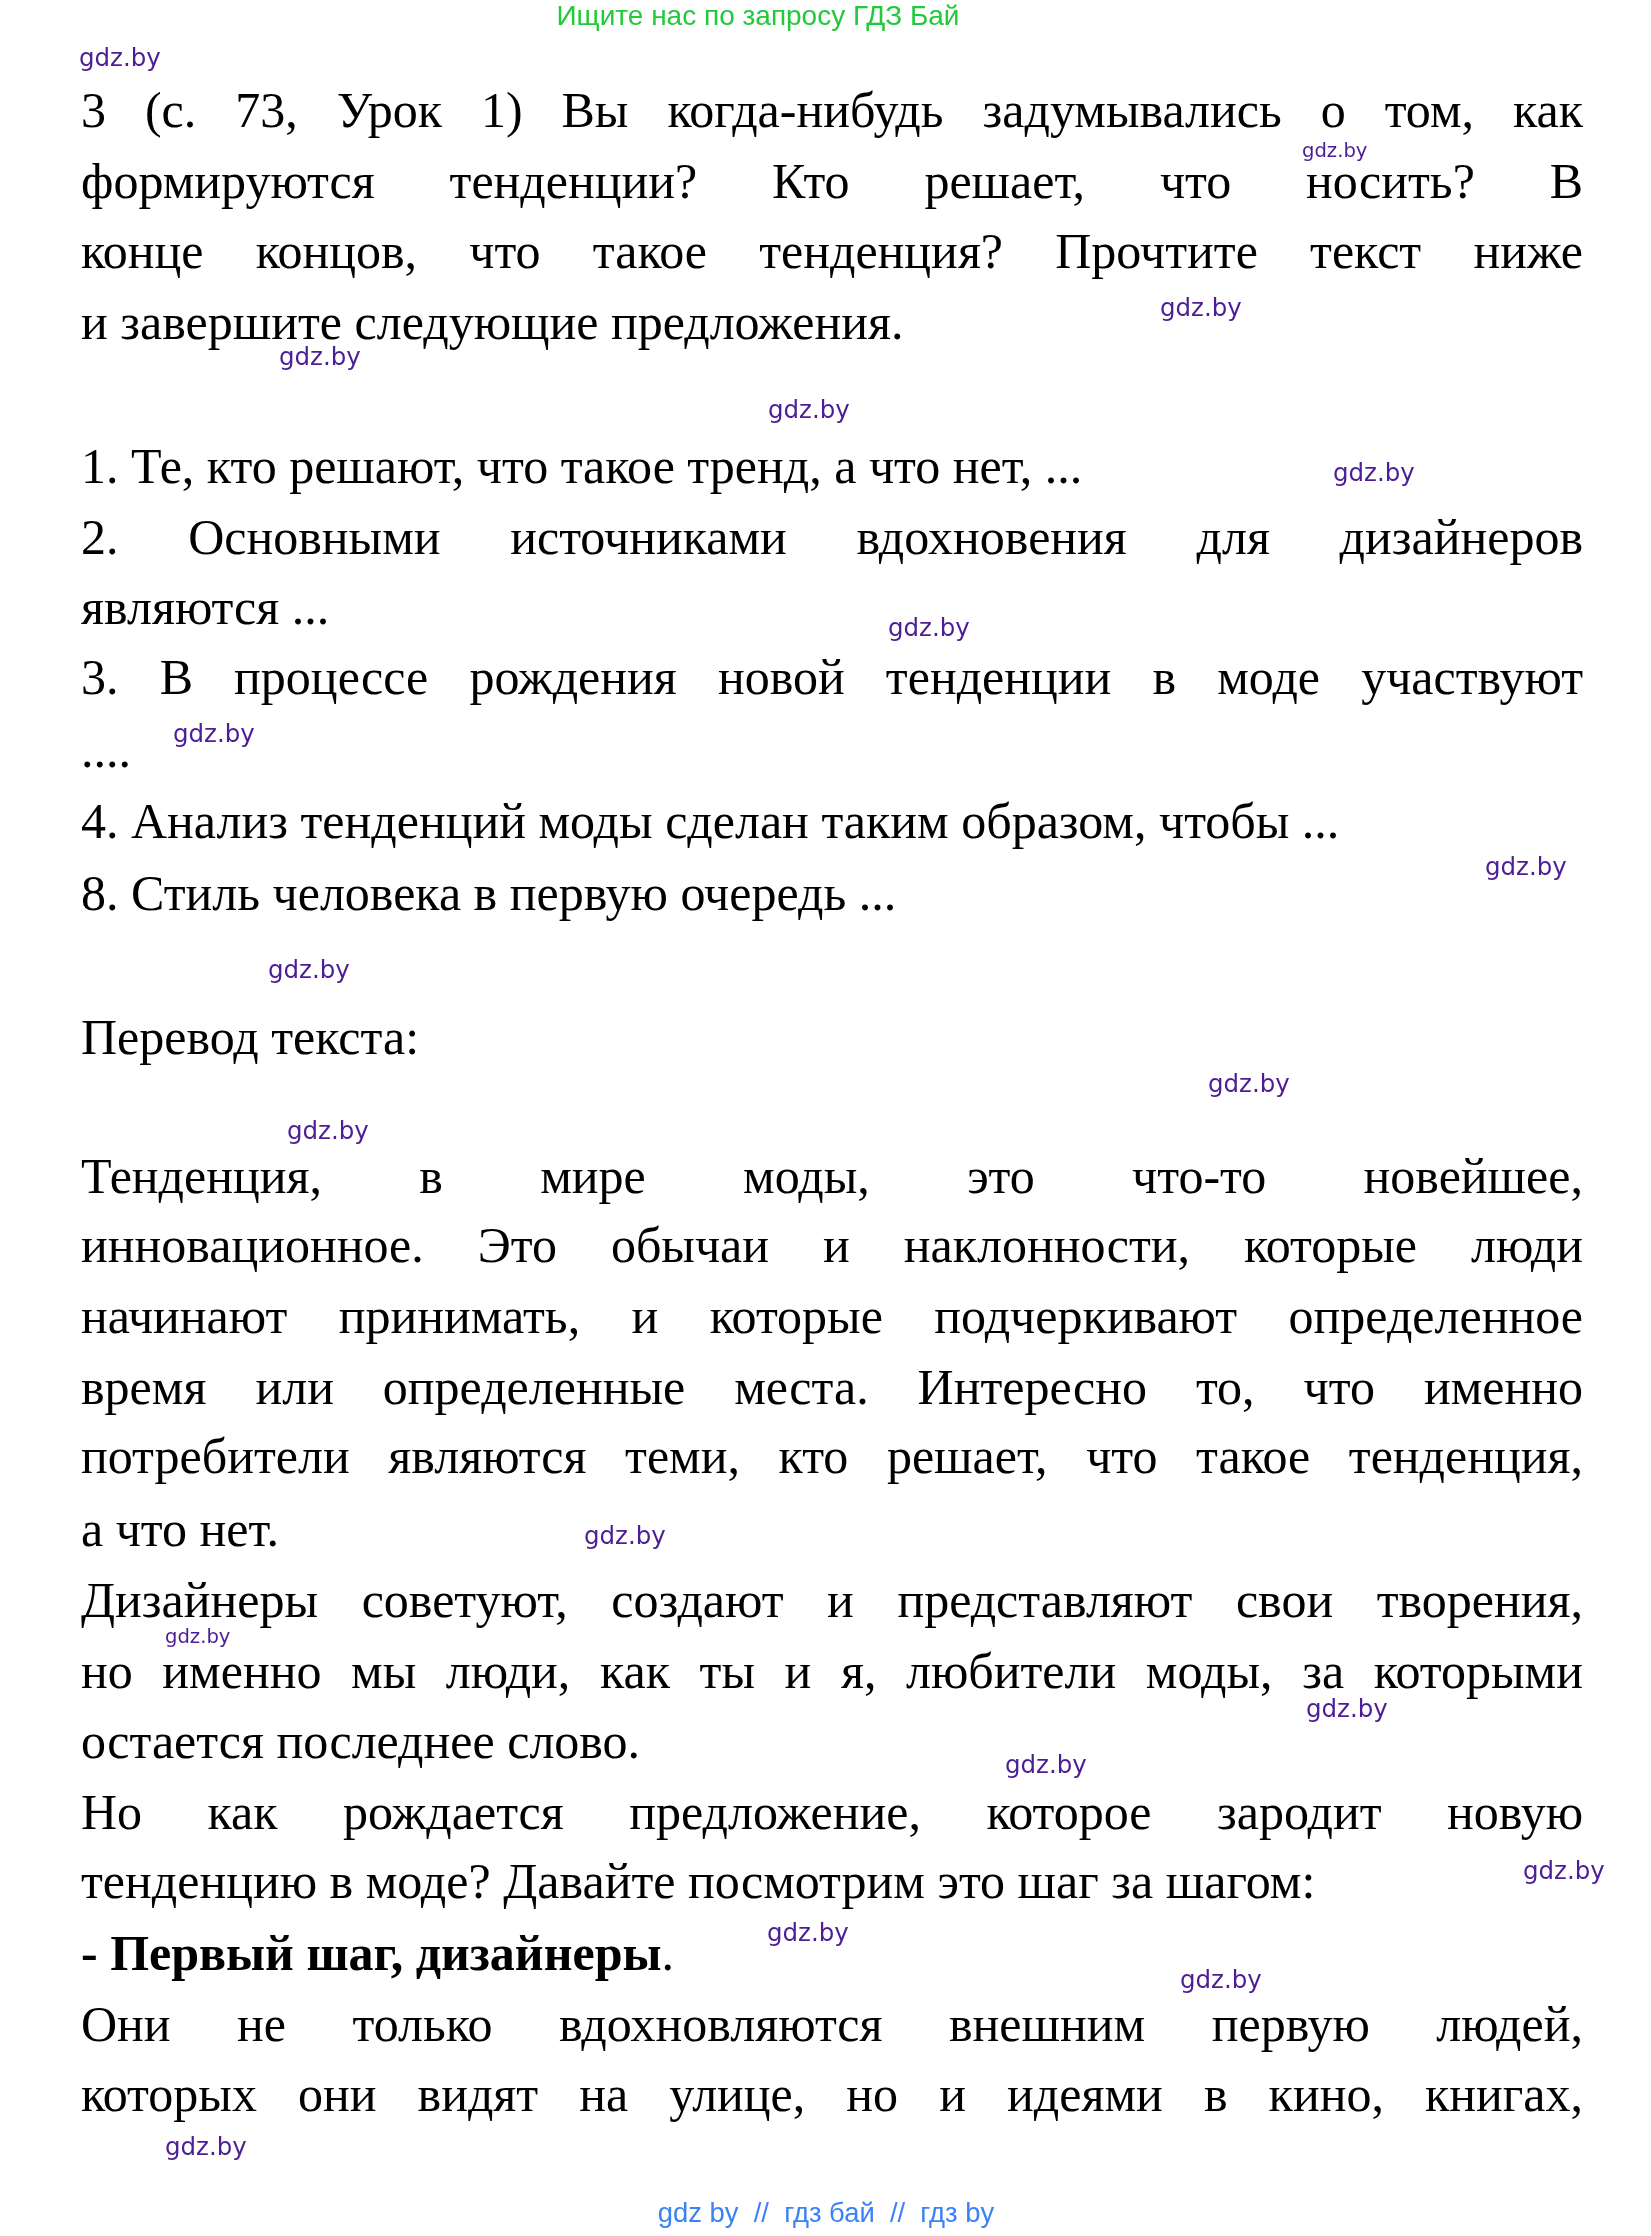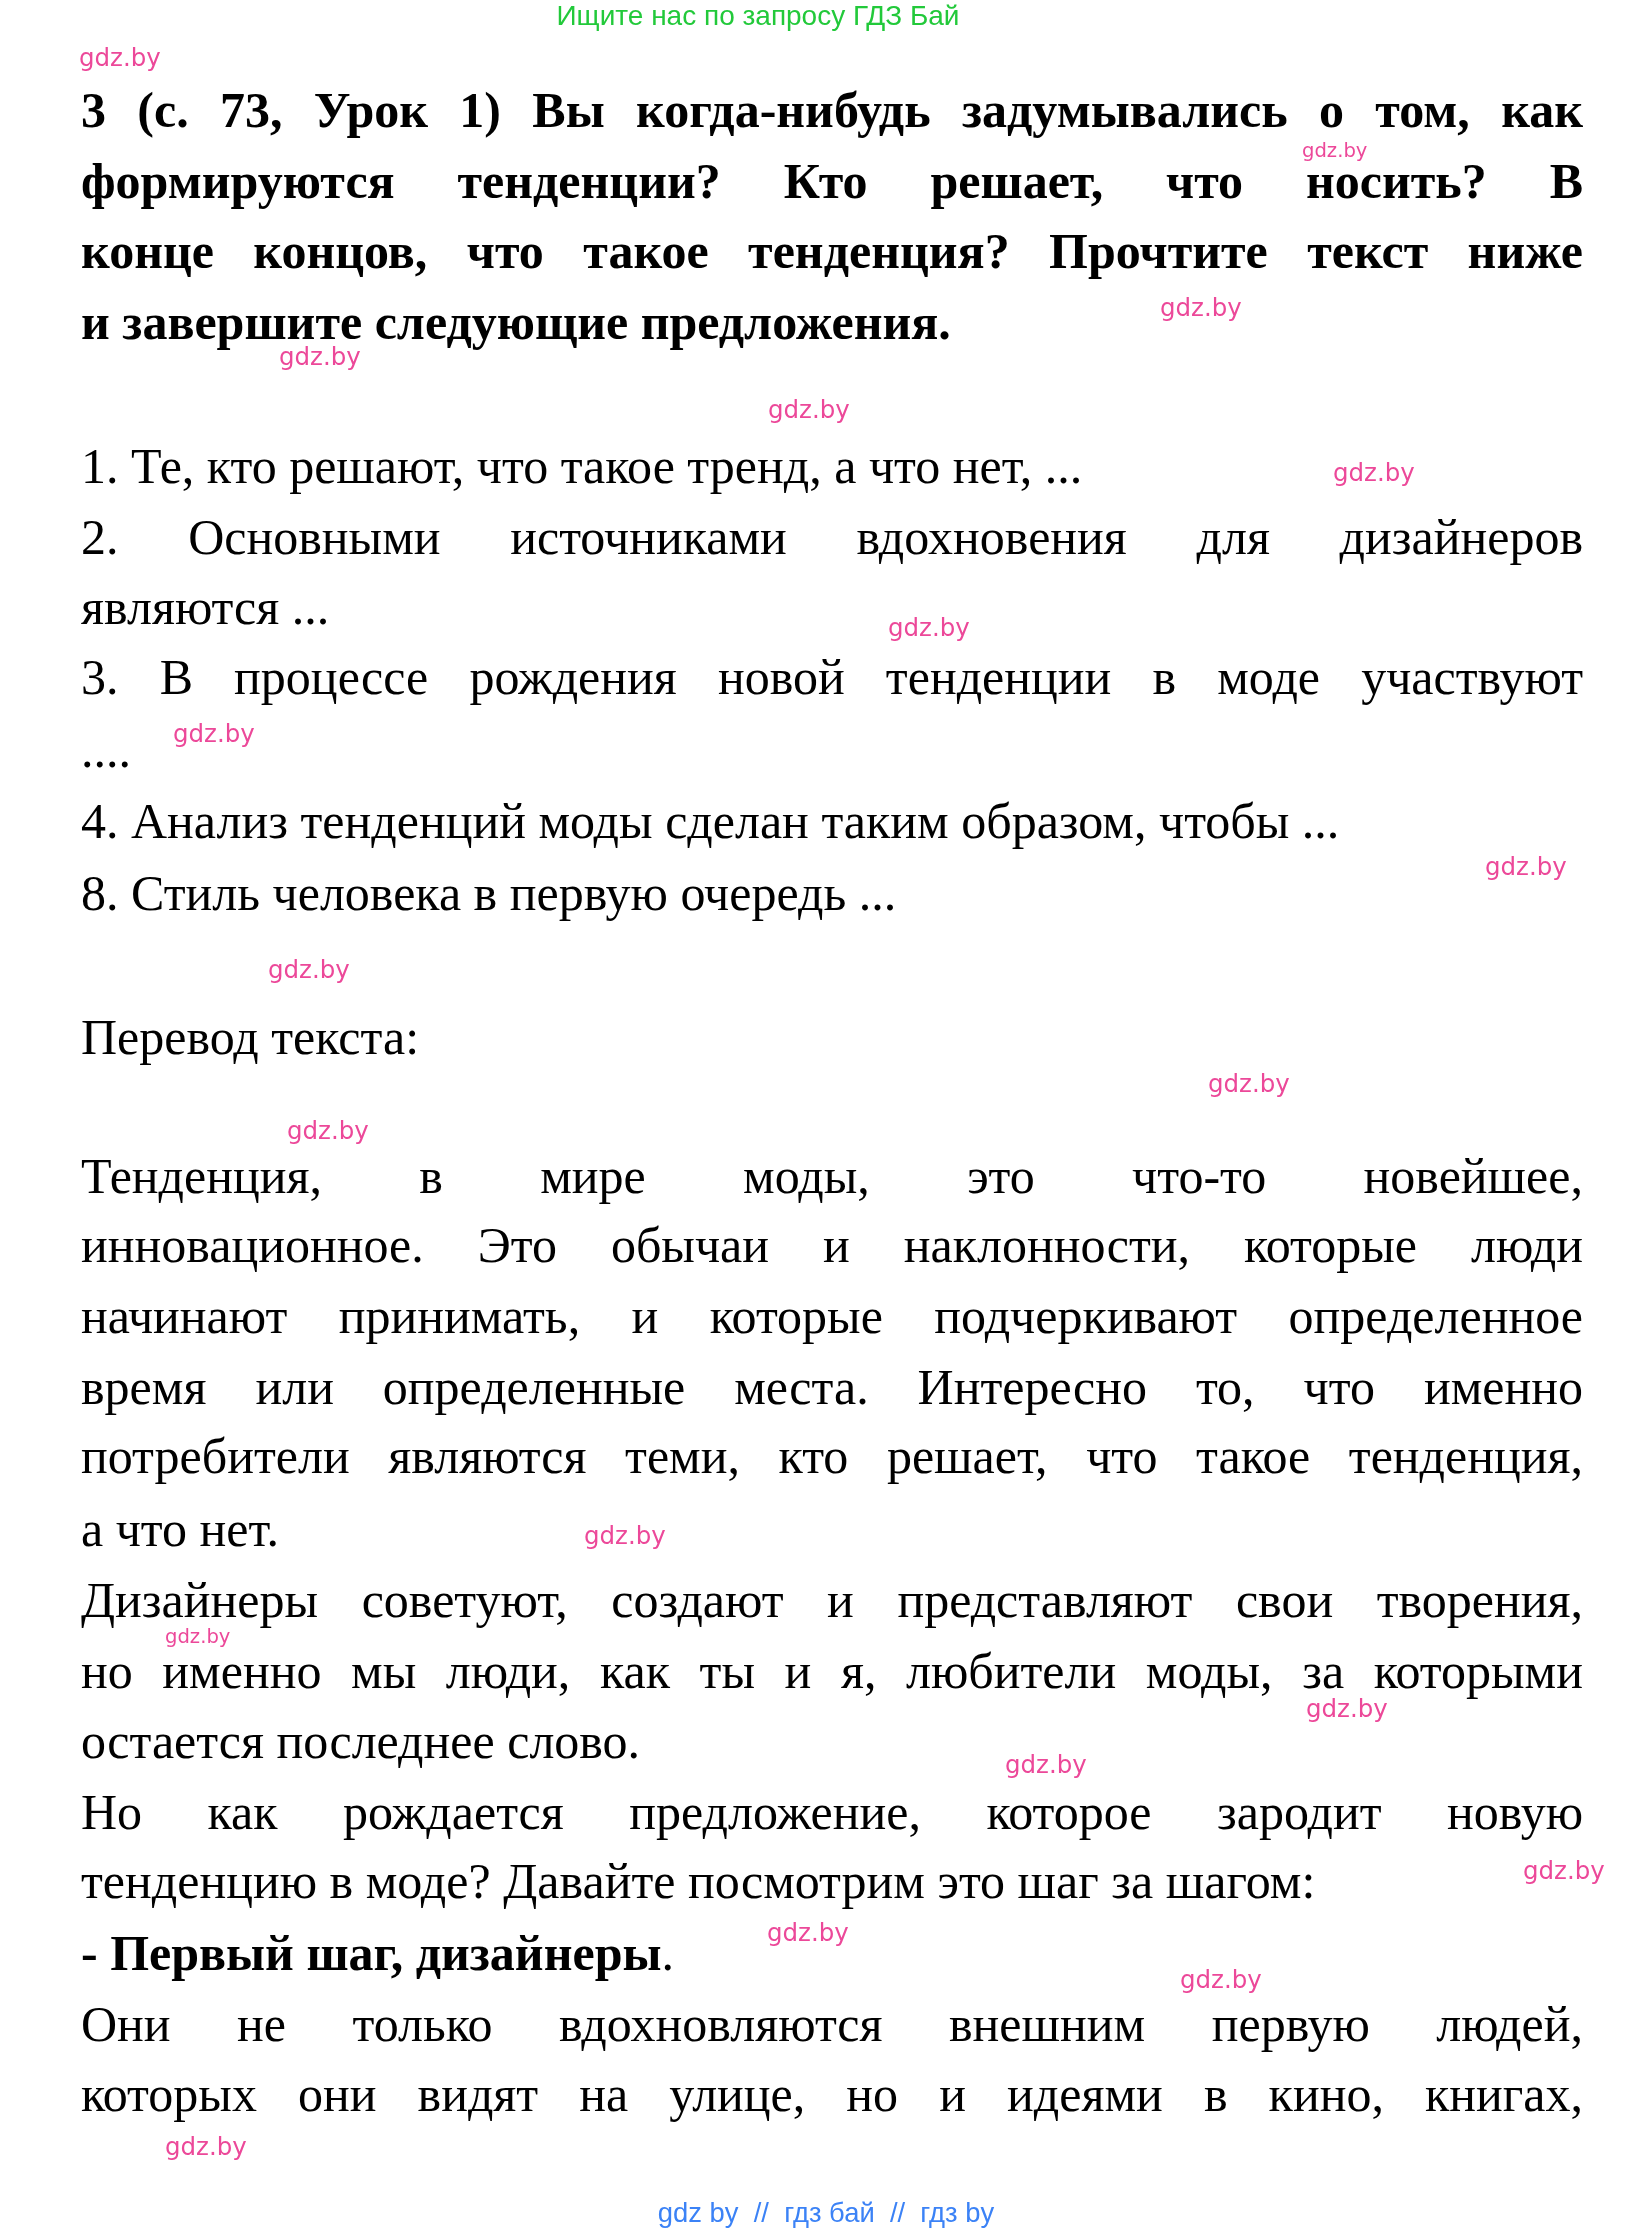--- a/index.html
+++ b/index.html
@@ -14,25 +14,25 @@
     text-align: center; color: #3b82f6;
     font-family: "Liberation Sans", sans-serif; font-size: 27.4px; line-height: 33px;
     white-space: pre;
   }
   .line {
     position: absolute; left: 81px; width: 1502px;
     font-family: "Liberation Serif", serif; font-size: 50px; line-height: 59px;
     color: #000; white-space: nowrap; height: 59px;
   }
   .line.just { text-align: justify; text-align-last: justify; white-space: normal; }
-  .line.bold { font-weight: bold; }
+  .line.bold { font-weight: normal; }
   .b { font-weight: bold; text-align: center; }
   .wm {
     position: absolute; font-family: "DejaVu Sans", sans-serif; font-size: 24.5px;
-    color: #ec4899; line-height: 27.4px; white-space: nowrap;
+    color: #4c1d95; line-height: 27.4px; white-space: nowrap;
   }
   .wm.small { font-size: 19.6px; line-height: 21.6px; }
 </style>
 </head>
 <body>
 
 <div class="banner">Ищите нас по запросу ГДЗ Бай</div>
 
 <div class="line bold just" style="top:81px">3 (с. 73, Урок 1) Вы когда-нибудь задумывались о том, как</div>
 <div class="line bold just" style="top:152px">формируются тенденции? Кто решает, что носить? В</div>

